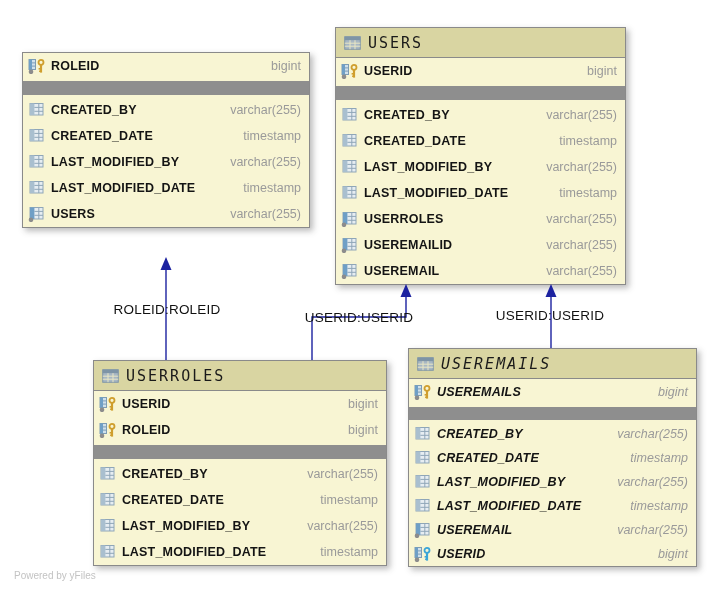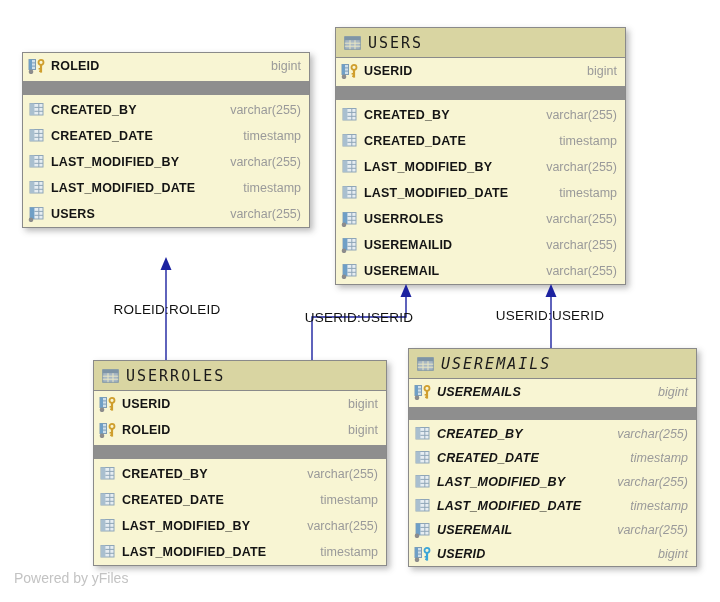--- a/index.html
+++ b/index.html
@@ -65,21 +65,21 @@
     font-size:13.5px;color:#111;z-index:3;white-space:nowrap;
     letter-spacing:0.2px;
   }
   #el-0{left:167px;top:309px;}
   #el-1{left:359px;top:317px;}
   #el-2{left:550px;top:315px;}
 
   
   .footer{
     position:absolute;left:14px;top:570px;
-    font-size:14px;color:var(--footer-text,#c3c3c3);z-index:1;
+    font-size:10px;color:var(--footer-text,#c3c3c3);z-index:1;
   }
 </style>
 </head>
 <body>
 
 <div class="canvas">
 
   <div class="node" id="t-roles">
       <div class="t-row">
         <span class="icon">

